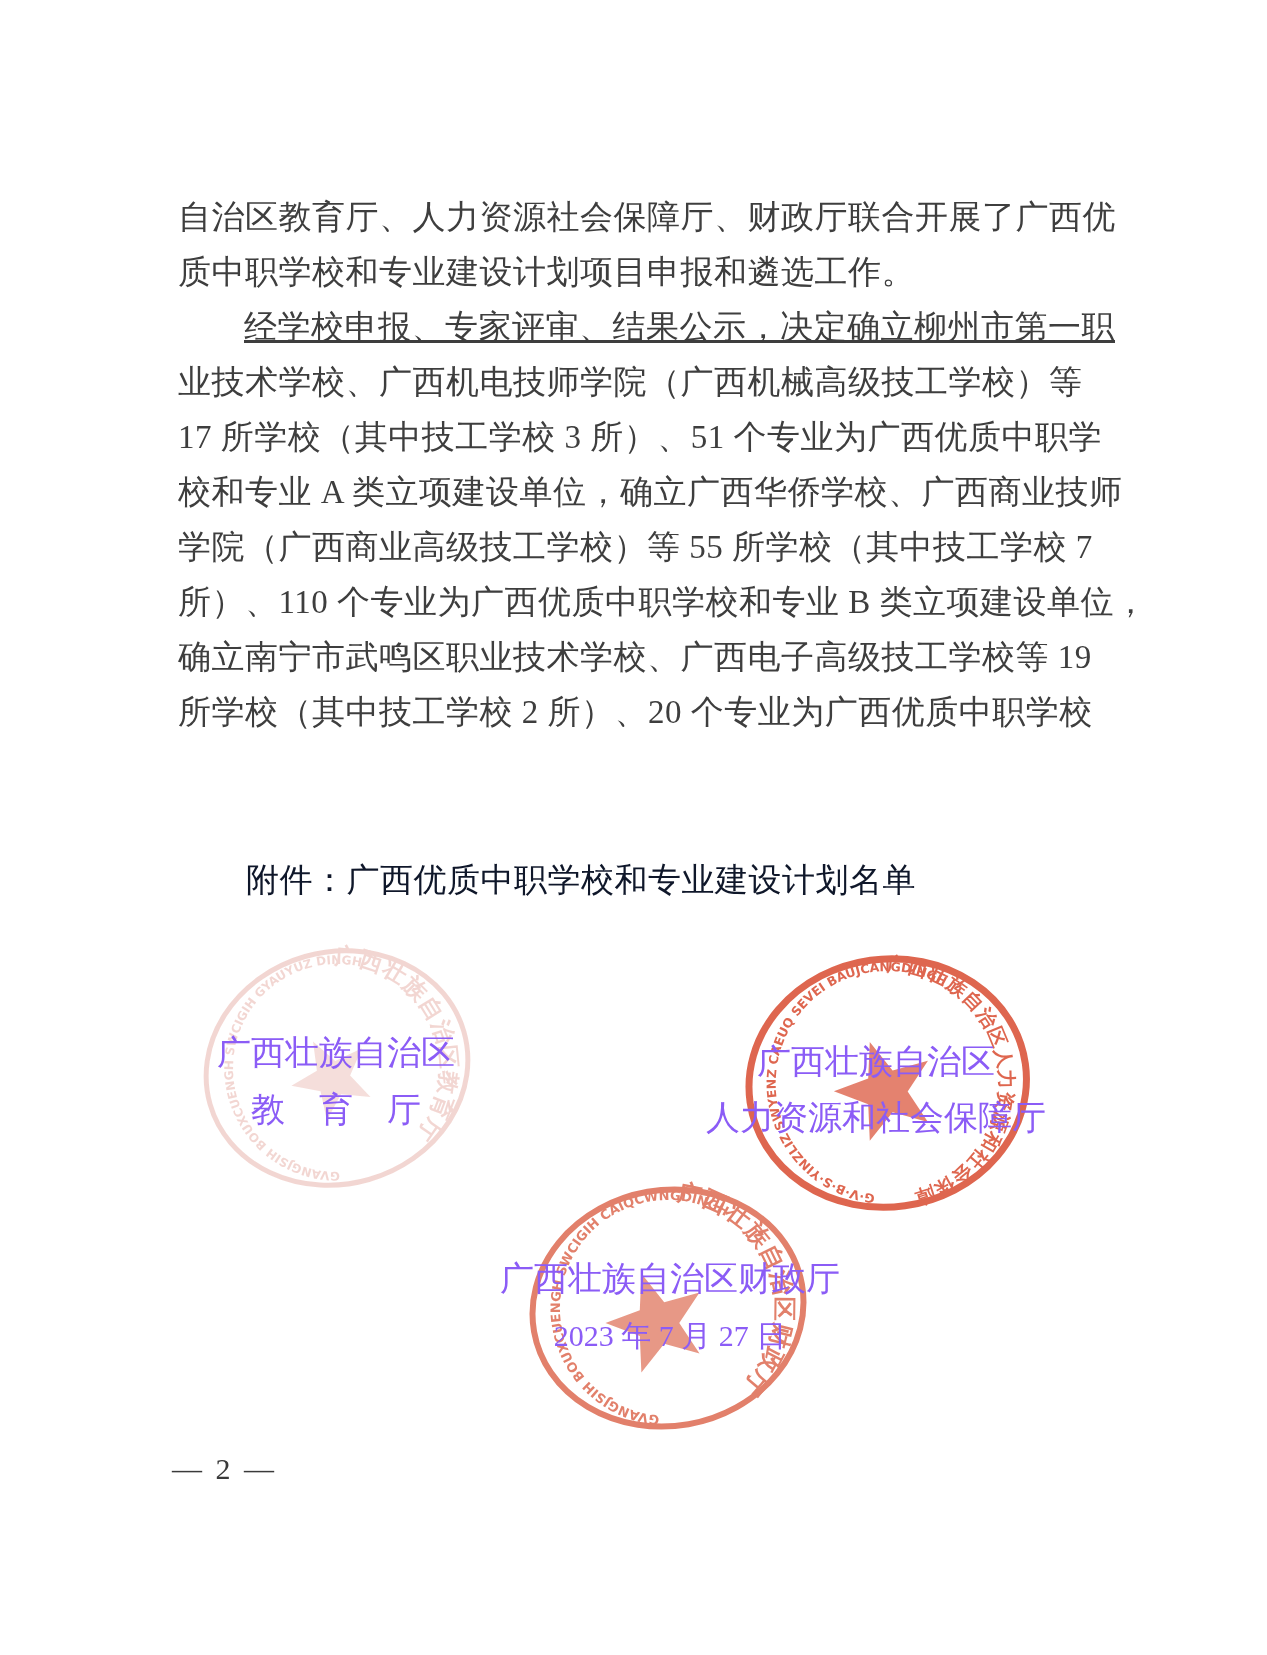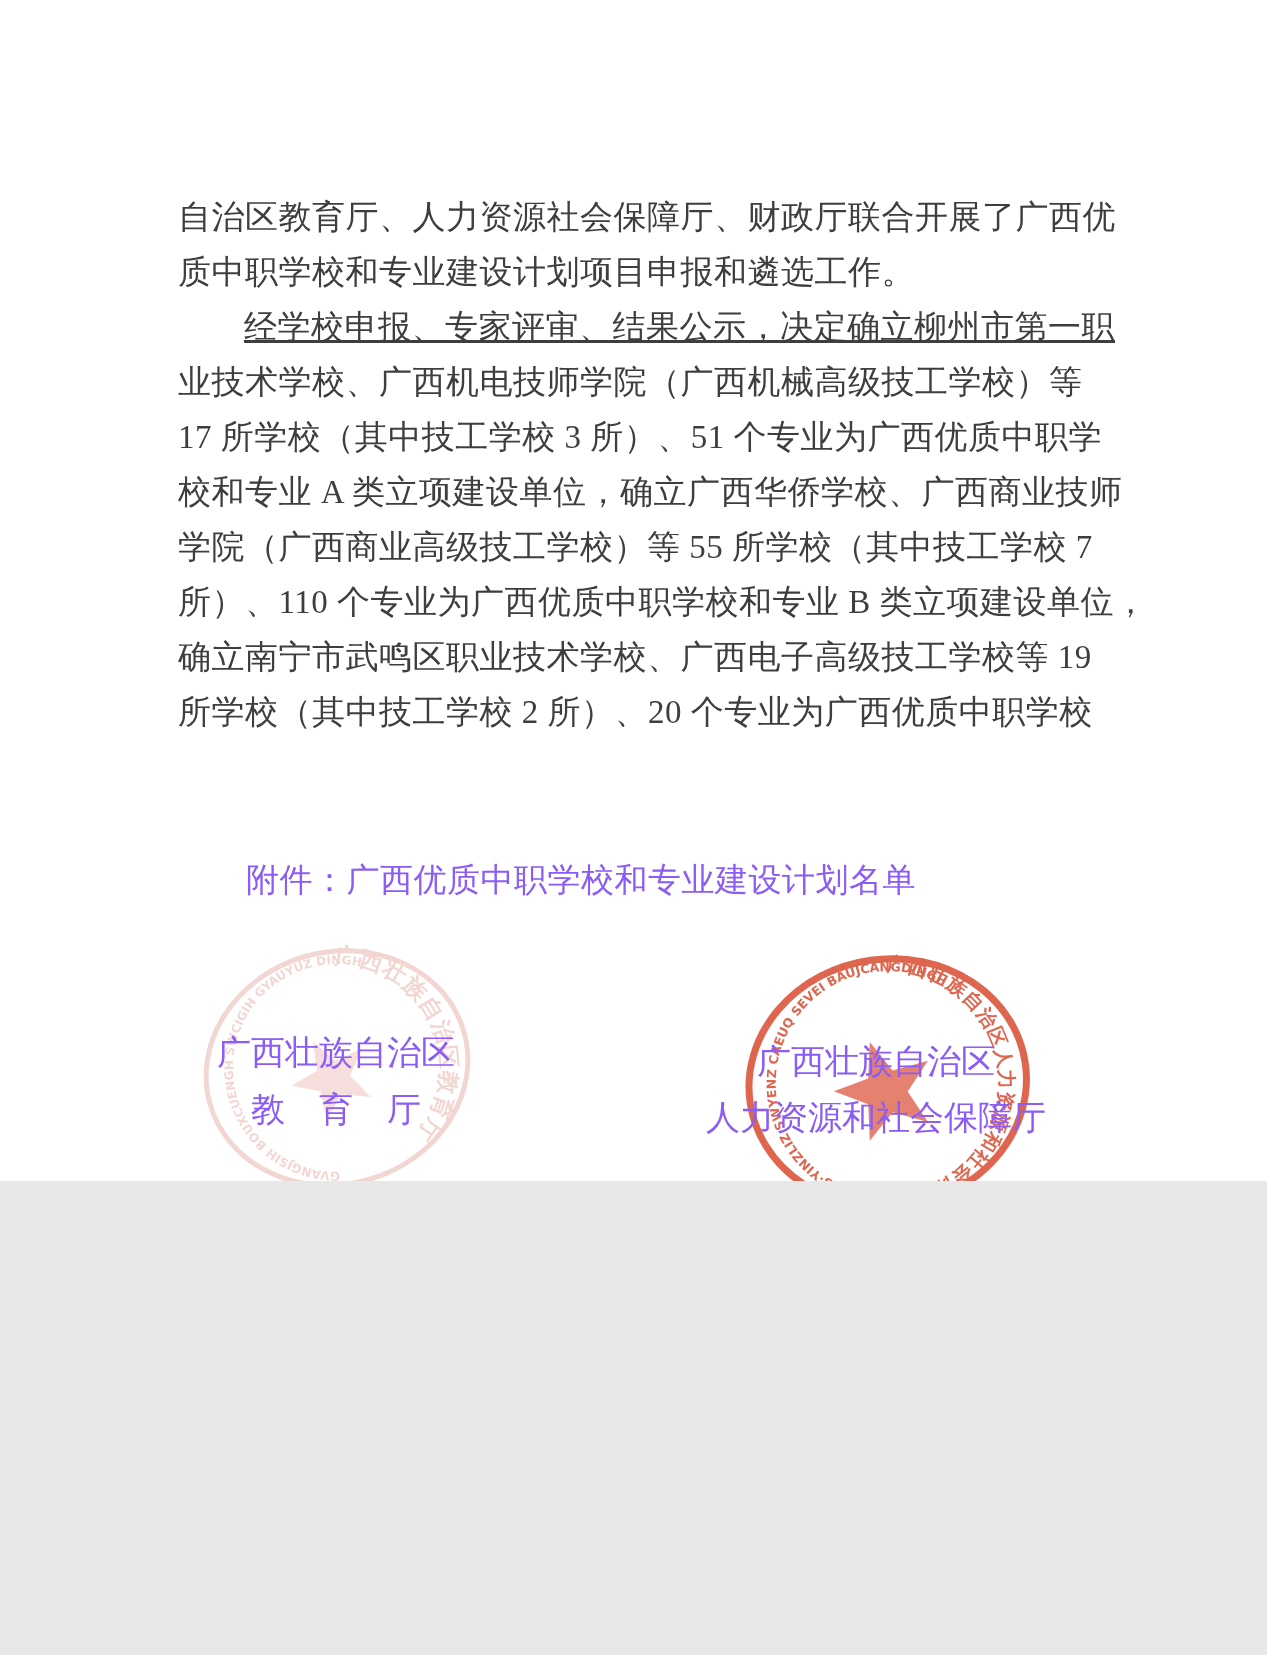--- a/index.html
+++ b/index.html
@@ -1,33 +1,33 @@
 <!DOCTYPE html>
 <html><head>
 <meta charset="utf-8">
 <style>
   html,body{margin:0;padding:0;background:#e8e8e8;}
   .page{
     position:relative;
-    width:1267px;height:1181px;
+    width:1267px;height:1655px;
     background:#ffffff;
     overflow:hidden;
     font-family:"Liberation Serif","DejaVu Serif",serif;
   }
   
   .body-text{
     position:absolute;left:178px;top:190px;width:960px;
     font-size:33px;line-height:55px;color:#3e3e3e;
     letter-spacing:0.5px;white-space:nowrap;
   }
   .body-text .line{height:55px;}
   .body-text .indent{padding-left:66px;text-decoration:underline;}
   .attachment{
     position:absolute;left:246px;top:858px;
-    font-size:33px;color:#8b5cf6;letter-spacing:0.5px;white-space:nowrap;
+    font-size:33px;color:#0f172a;letter-spacing:0.5px;white-space:nowrap;
   }
   
   .sig{
     position:absolute;text-align:center;color:#8b5cf6;
     font-size:34px;line-height:57px;white-space:nowrap;z-index:3;
   }
   .sig-education{left:186px;top:1024px;width:300px;}
   .sig-hr{left:696px;top:1034px;width:360px;line-height:56px;}
   .sig-finance{left:480px;top:1250px;width:380px;}
   .sig .date-line{font-size:30px;}

